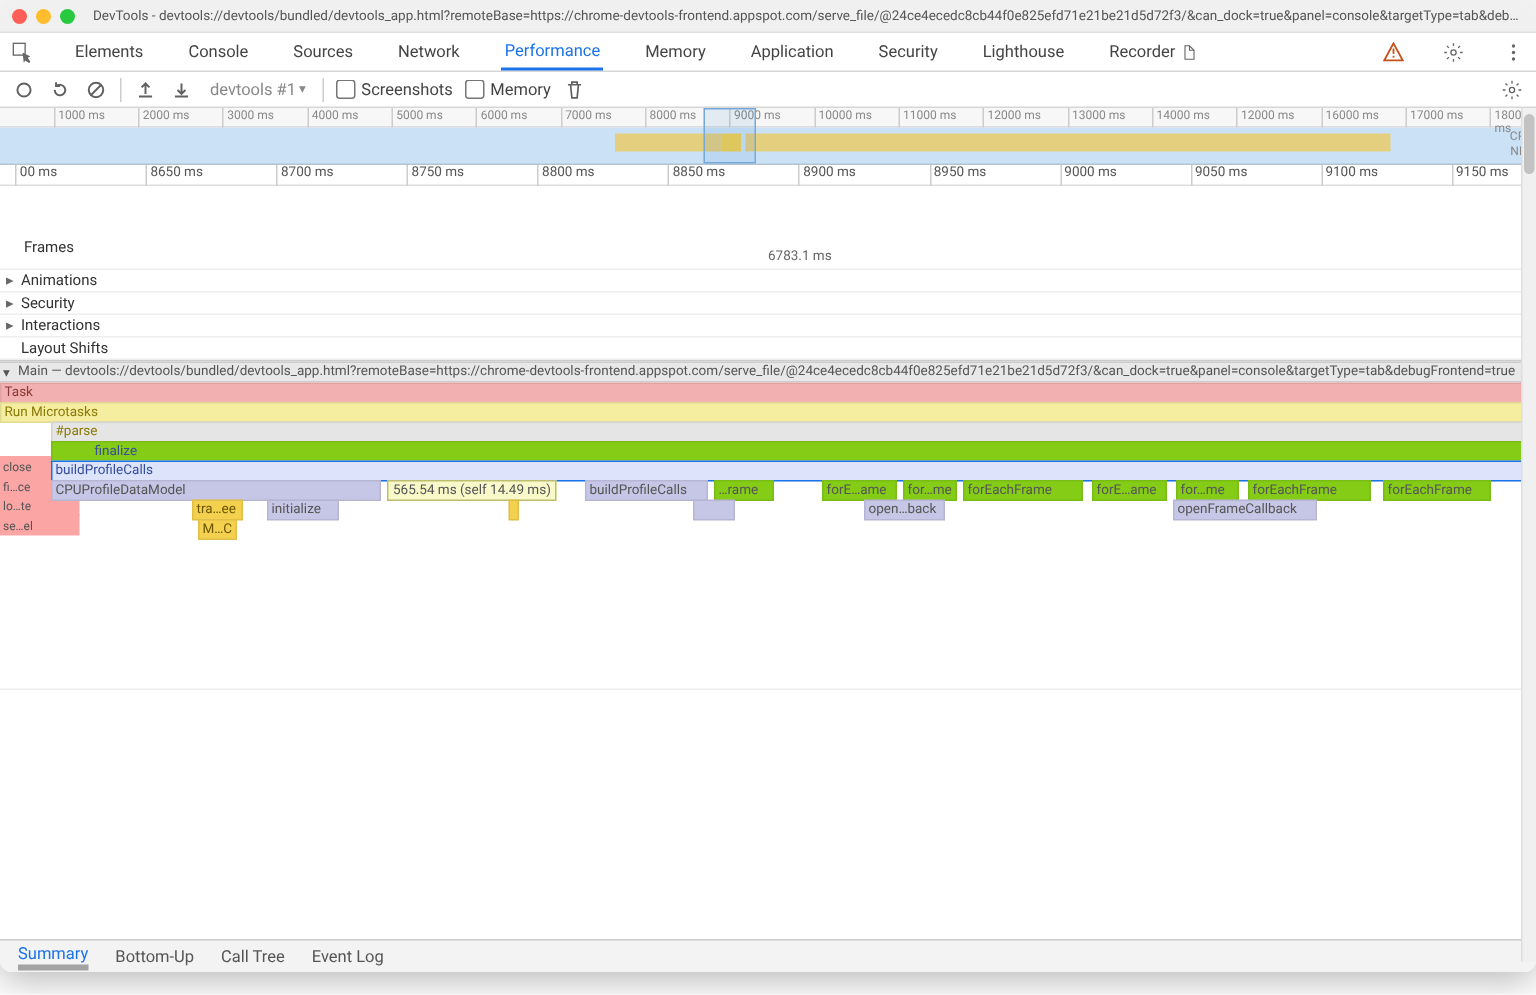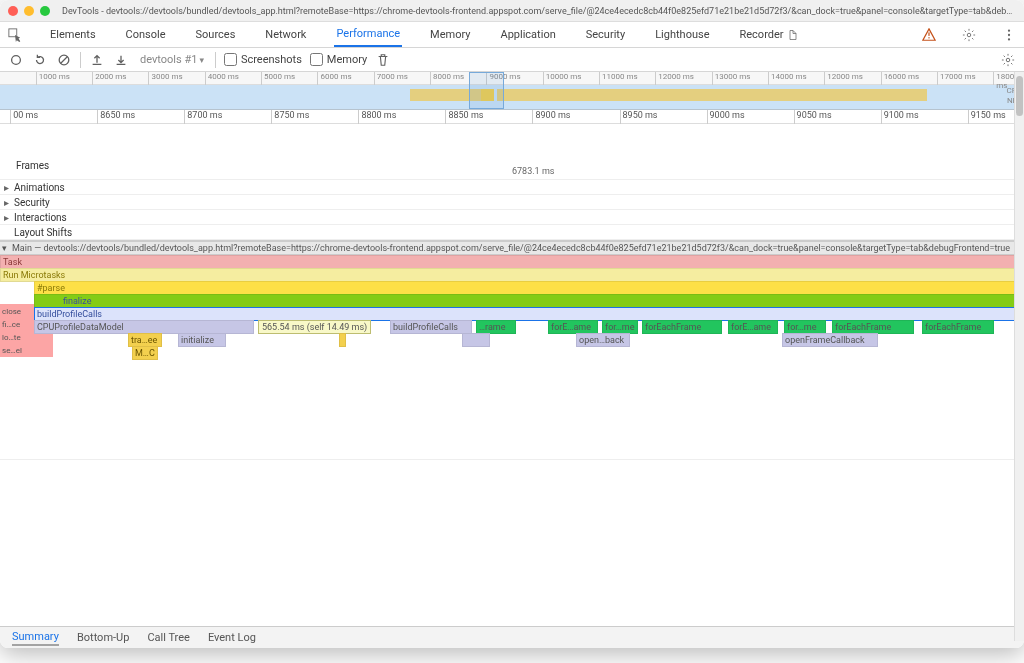--- a/index.html
+++ b/index.html
@@ -55,35 +55,35 @@
 .main-header{height:14px;background:#e8e8e8;border-top:1px solid #ccc;border-bottom:1px solid #ccc;font-size:9px;color:#555;display:flex;align-items:center;padding-left:2px;white-space:nowrap;overflow:hidden;}
 .main-header .expander{width:10px;}
 
 
 .flame{position:relative;background:#fff;}
 .frow{height:14px;position:relative;}
 .frow + .frow{margin-top:-1px;}
 .fbox{position:absolute;height:14px;font-size:9px;padding:0 2px;overflow:hidden;white-space:nowrap;border:1px solid rgba(0,0,0,.08);display:flex;align-items:center;}
 .c-task{background:#f3b0b0;color:#8a3838;}
 .c-run{background:#f5eda0;color:#8a7a08;}
-.c-parse{background:#fde047;color:#8a7a08;}
+.c-parse{background:#e5e5e5;color:#8a7a08;}
 .c-finalize{background:#84cc16;color:#3a4d9c;padding-left:28px;}
 .c-build{background:#dce3fb;border:1px solid #1a73e8 !important;color:#334d9c;}
 .c-cpu{background:#c6c6e6;color:#555;}
-.c-for{background:#22c55e;color:#555;}
+.c-for{background:#84cc16;color:#555;}
 .c-yellow{background:#f3d04e;color:#6b5500;}
 .c-init{background:#c6c6e6;color:#555;}
 .c-open{background:#c6c6e6;color:#555;}
 .label-left{position:absolute;left:0;top:0;width:53px;height:14px;background:#fca5a5;font-size:8px;color:#555;display:flex;align-items:center;padding-left:2px;overflow:hidden;margin-top:23px;}
 .tooltip-inline{background:#f8f8c8;border:1px solid #bdbd70;padding:0 3px;color:#555;font-size:9px;height:14px;display:flex;align-items:center;position:absolute;}
 .flame-tail{height:100px;position:relative;border-bottom:1px solid #eee;}
 
 
 .bottom-tabs{height:22px;border-top:1px solid #ccc;display:flex;align-items:center;gap:18px;padding:0 12px;font-size:11px;color:#555;background:#f3f3f3;}
-.bottom-tabs .btab.active{color:#1a73e8;border-bottom:2px solid #a3a3a3;padding-bottom:1px;}
+.bottom-tabs .btab.active{color:#1a73e8;border-bottom:4px solid #a3a3a3;padding-bottom:1px;}
 
 .rscroll{width:10px;position:absolute;right:0;top:72px;bottom:22px;background:#f0f0f0;border-left:1px solid #ddd;}
 .rscroll .thumb{position:absolute;left:1px;right:1px;top:4px;height:40px;background:#c2c2c2;border-radius:4px;}
 
 svg{display:block;}
 </style>
 </head>
 <body>
 
 <div class="window">

